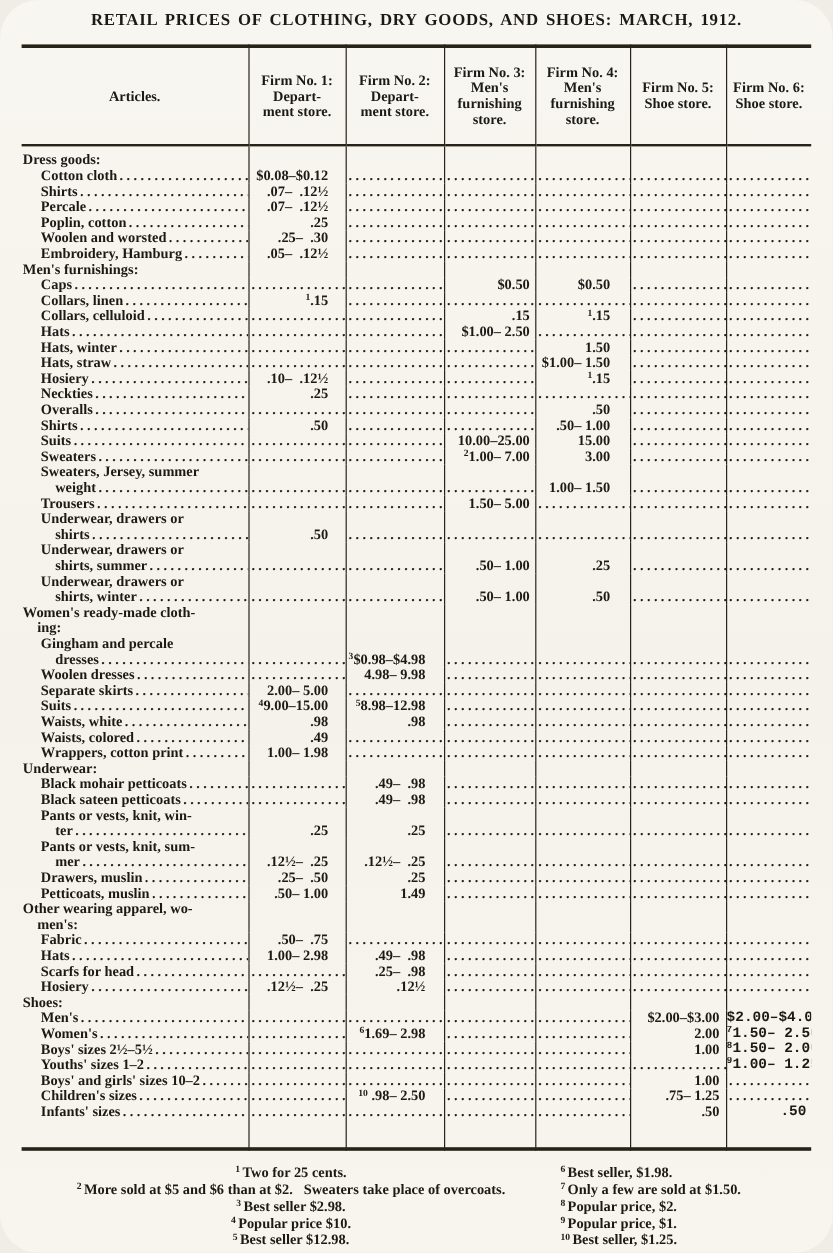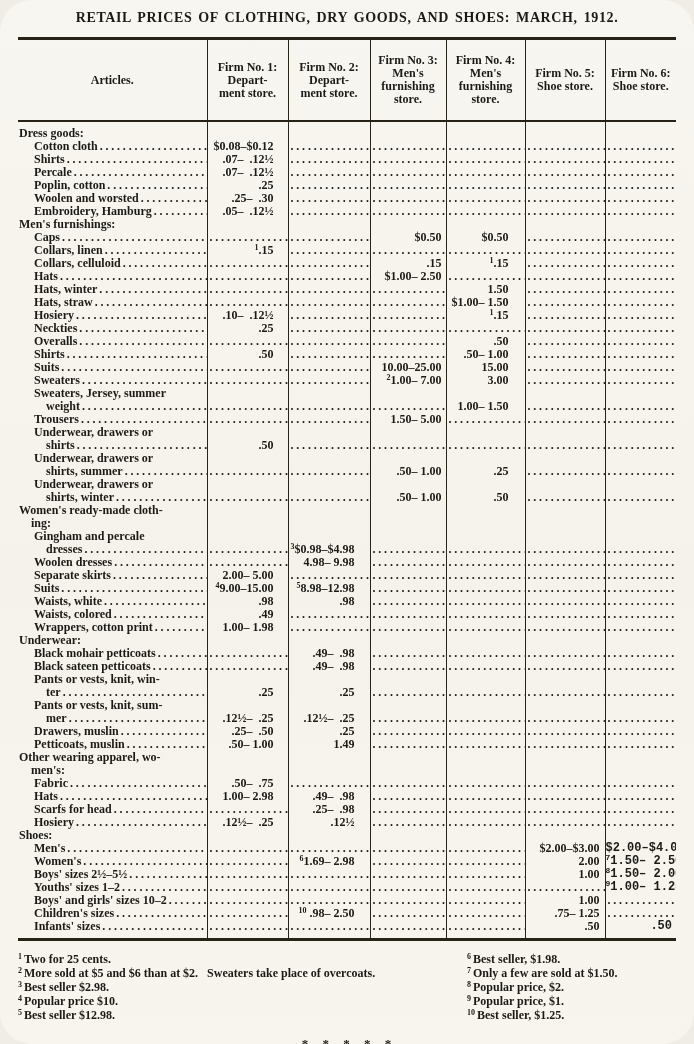--- a/index.html
+++ b/index.html
@@ -29,21 +29,21 @@
     font-size:12px; font-weight:bold; line-height:13px;
     text-align:center; vertical-align:middle;
     padding:14px 4px; white-space:pre-line;
   }
   thead th + th, tbody td + td { border-left:1px solid #272319; }
   tbody td {
     font-size:12px; font-weight:bold; line-height:13px;
     vertical-align:bottom; padding:0; overflow:hidden;
   }
   tbody tr:first-child td { padding-top:5px; }
-  tbody tr:last-child td { padding-bottom:5px; }
+  tbody tr:last-child td { padding-bottom:23px; }
   td.art { padding-left:1px; }
   .line { display:flex; align-items:baseline; }
   .line .txt { white-space:pre; }
   .line.itm      { padding-left:15px; }
   .line.itm-cont { padding-left:27px; }
   .line.sec      { padding-left:0;text-align:center; }
   .line.sec-cont { padding-left:12px; }
   .leader {
     flex:1 1 auto; overflow:hidden; white-space:nowrap;
     letter-spacing:2.8px; margin-left:2px; min-width:0;
@@ -57,21 +57,21 @@
   td.val.c2 { padding-right:15px; }
   td.val.c3 { padding-right:4px; }
   td.val.c4 { padding-right:16px; }
   td.val.c5 { padding-right:5px; }
   td.val.c6 { padding-right:4px;font-family:Liberation Mono, monospace; }
   sup { font-size:8px; line-height:0; vertical-align:4px; }
   .footnotes {
     display:flex; margin-top:11px; width:658px;
     font-size:12px; font-weight:bold; line-height:14px;
   }
-  .fn-col-left  { flex:0 0 449px; }
+  .fn-col-left  { flex:0 0 449px;text-align:center; }
   .fn-col-right { flex:1 1 auto; }
   .fn { white-space:pre-wrap; }
   .fn sup { margin-right:2px; }
   .divider {
     margin-top:14px; text-align:center;
     font-size:13px; font-weight:bold; word-spacing:9px; letter-spacing:1px;
   }
 </style>
 </head>
 <body>

